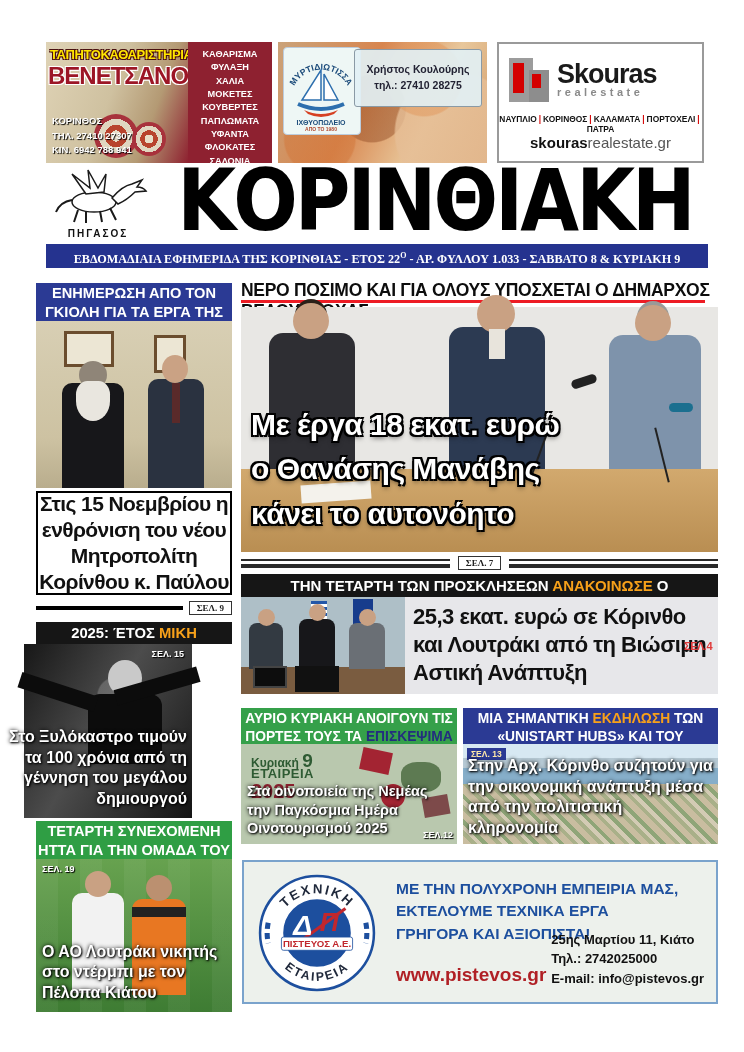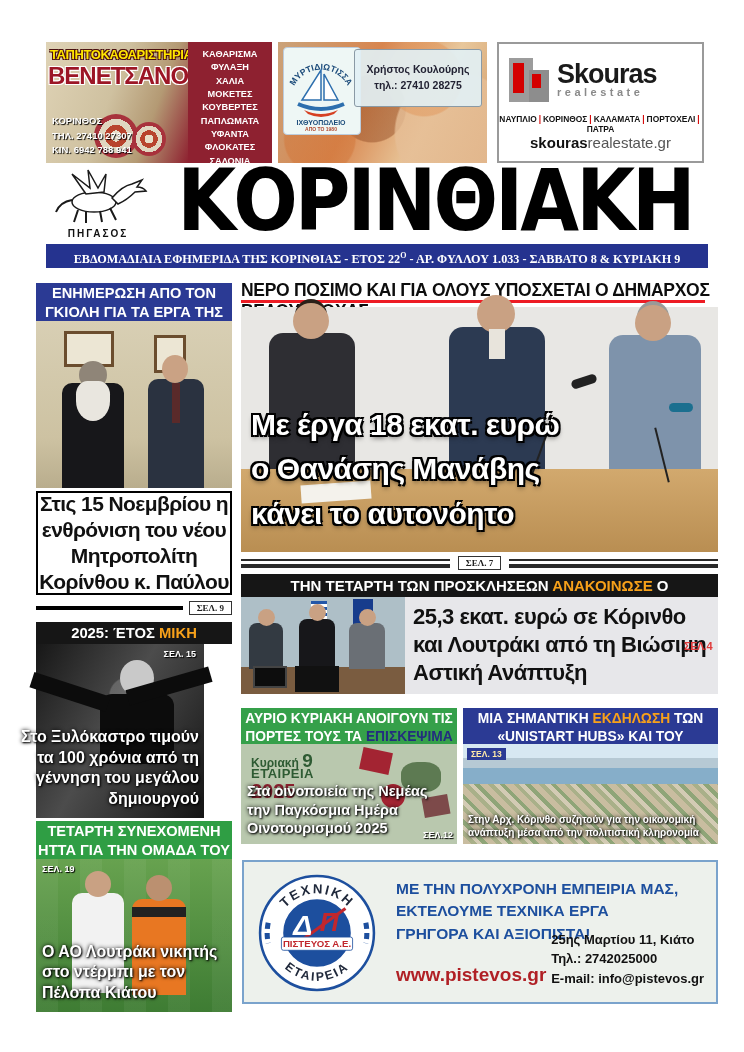--- a/index.html
+++ b/index.html
@@ -66,21 +66,21 @@
   .figure{position:absolute;border-radius:10px 10px 0 0;}
   .head{position:absolute;border-radius:50%;}
   .lc-headline-box{left:36px;top:491px;width:196px;height:104px;border:2px solid #000;box-sizing:border-box;
      display:flex;align-items:center;justify-content:center;text-align:center;
      font-size:21px;font-weight:800;line-height:1.24;letter-spacing:-.6px;}
   .pageref-row{left:36px;top:601px;width:196px;display:flex;align-items:center;gap:6px;}
   .pageref-row .rule{flex:1;height:4px;background:#000;}
   .ref-box{border:1px solid #333;background:#fff;font-family:"Liberation Serif",serif;
      font-weight:700;font-size:9px;padding:0 7px;line-height:12px;color:#222;}
   .lc-kicker2{left:36px;top:622px;width:196px;height:22px;background:#161616;font-size:14.8px;line-height:22px;}
-  .photo-theo{left:36px;top:644px;width:168px;height:174px;color:#fff;
+  .photo-theo{left:24px;top:644px;width:168px;height:174px;color:#fff;
      background:
        radial-gradient(circle at 55% 30%,rgba(255,255,255,.18) 0 12%,transparent 13%),
        linear-gradient(120deg,#171717,#4c4c4c 45%,#141414);}
   .theo-caption{position:absolute;right:5px;bottom:8px;width:180px;text-align:right;
      font-size:16px;font-weight:800;line-height:1.3;text-shadow:0 0 4px #000,1px 1px 2px #000;}
   .selref{position:absolute;font-size:9px;font-weight:800;color:#fff;text-shadow:1px 1px 1px #000;}
   .lc-kicker3{left:36px;top:821px;width:196px;height:38px;background:#2f9e44;font-size:14.6px;line-height:1.3;padding-top:1px;}
   .photo-foot{left:36px;top:859px;width:196px;height:153px;
      background:
        repeating-linear-gradient(90deg,rgba(255,255,255,.05) 0 22px,transparent 22px 44px),
@@ -114,21 +114,21 @@
   .blob{position:absolute;}
   .wine-caption{position:absolute;left:6px;bottom:6px;width:206px;font-size:14.5px;font-weight:800;line-height:1.28;
      color:#fff;text-shadow:0 0 4px #000,1px 1px 2px #000;margin-top:35px;}
   .hubs-kicker{left:463px;top:708px;width:255px;height:36px;background:#2b3a94;font-size:13.8px;line-height:1.3;padding-top:2px;}
   .photo-hubs{left:463px;top:744px;width:255px;height:100px;
      background:
        linear-gradient(#d7e8f2 0 14%,#b6c9d4 14% 24%,#86aec9 24% 40%,transparent 40%),
        repeating-linear-gradient(45deg,#c9bda0 0 6px,#a9b089 6px 10px,#d3cbb4 10px 14px,#8fa578 14px 18px);}
   .hubs-chip{position:absolute;left:4px;top:4px;background:#2b3a94;color:#ffe9a8;font-size:8.5px;font-weight:800;
      padding:1px 4px;}
-  .hubs-caption{position:absolute;left:5px;bottom:5px;width:245px;font-size:10px;font-weight:800;line-height:1.3;
+  .hubs-caption{position:absolute;left:5px;bottom:5px;width:245px;font-size:16px;font-weight:800;line-height:1.3;
      color:#fff;text-shadow:0 0 4px #000,1px 1px 2px #000;}
   
   .ad-pist{left:242px;top:860px;width:476px;height:144px;background:#edf1ec;border:2px solid #7aa3cc;box-sizing:border-box;}
   .pist-logo{left:12px;top:10px;}
   .pist-slogan{left:152px;top:16px;font-size:15.5px;font-weight:900;color:#1d4f9e;line-height:1.45;}
   .pist-site{left:152px;bottom:16px;font-size:19px;font-weight:900;color:#b02025;}
   .pist-addr{right:12px;bottom:14px;font-size:13px;font-weight:700;color:#111;line-height:1.5;}
   
   .mic{position:absolute;background:#222;}
 </style>

